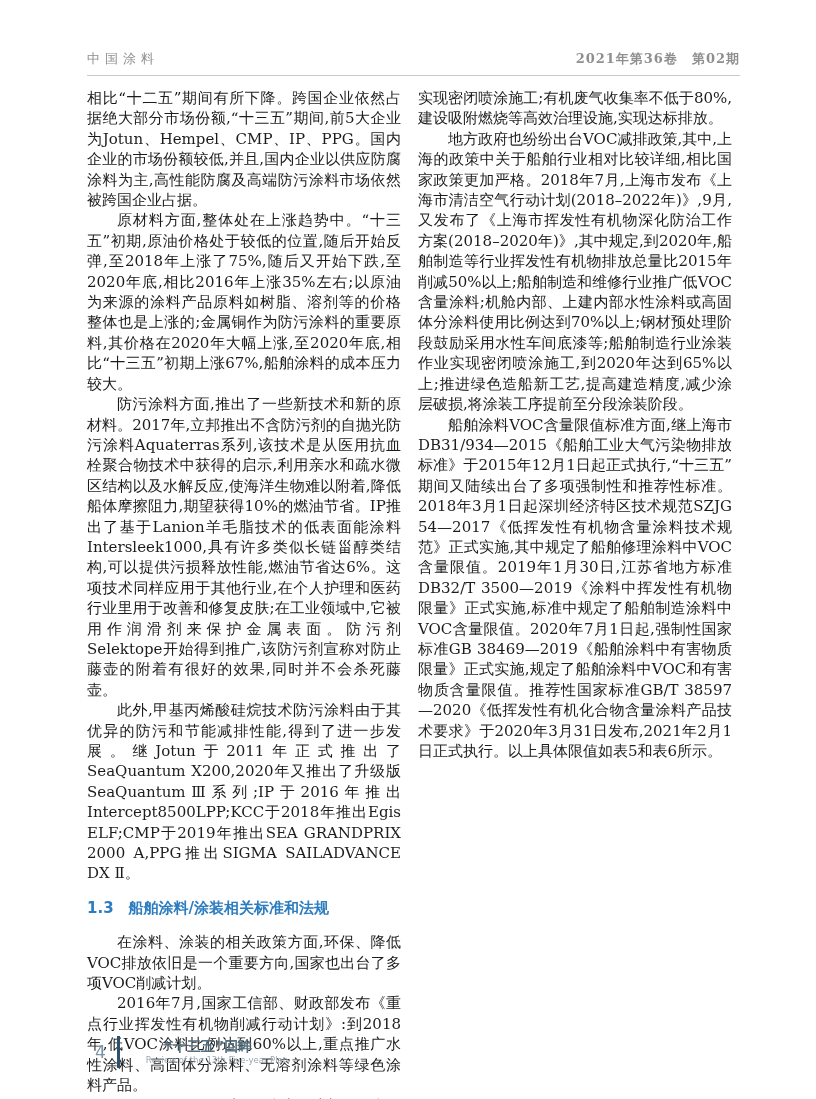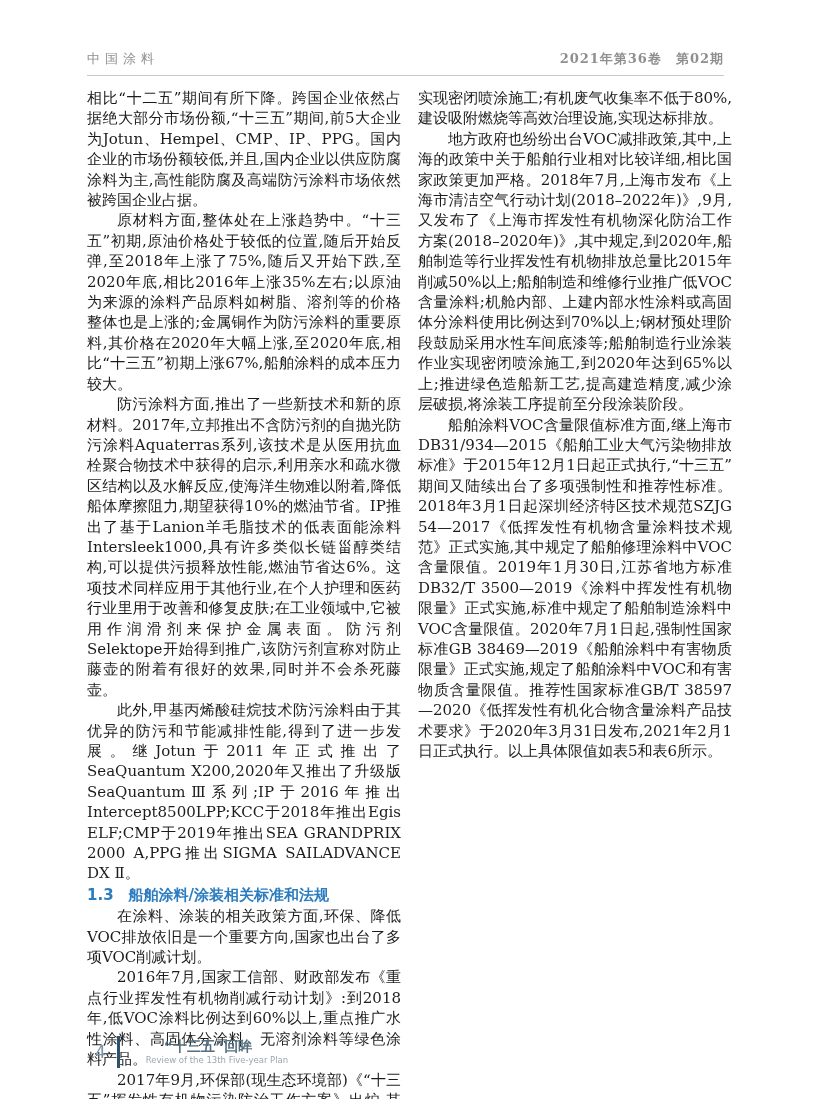--- a/index.html
+++ b/index.html
@@ -7,21 +7,21 @@
     position:relative;
     width:816px;height:1099px;
     margin:0 auto;
     background:#ffffff;
     overflow:hidden;
     font-family:"DejaVu Serif","Liberation Serif",serif;
     color:#1c1c1c;
   }
   
   .header{
-    position:absolute;top:50px;left:87px;right:92px;
+    position:absolute;top:50px;left:87px;right:76px;
     display:flex;justify-content:space-between;align-items:flex-end;
     padding-bottom:7px;
     border-bottom:1px solid #c8c8c8;
     color:#8f8f8f;
     font-size:13px;
   }
   .header .journal{letter-spacing:5px;}
   .header .issue{letter-spacing:1px;font-weight:bold;}
   
   .main{
@@ -37,21 +37,21 @@
   }
   .col p{margin:0;}
   .para.paragraph{text-indent:2em;}
   .para.continuation{text-indent:0;}
   .para.heading{
     text-indent:0;
     font-family:"DejaVu Sans","Liberation Sans",sans-serif;
     font-weight:bold;
     color:#2c7cc0;
     font-size:15px;
-    margin:1px 0;
+    margin:14px 0;
   }
   
   .footer{
     position:absolute;left:95px;bottom:31px;
     display:flex;align-items:center;
   }
   .footer .pagenum{
     font-family:"DejaVu Sans","Liberation Sans",sans-serif;
     font-size:17px;color:#7c93a6;
     margin-right:11px;

